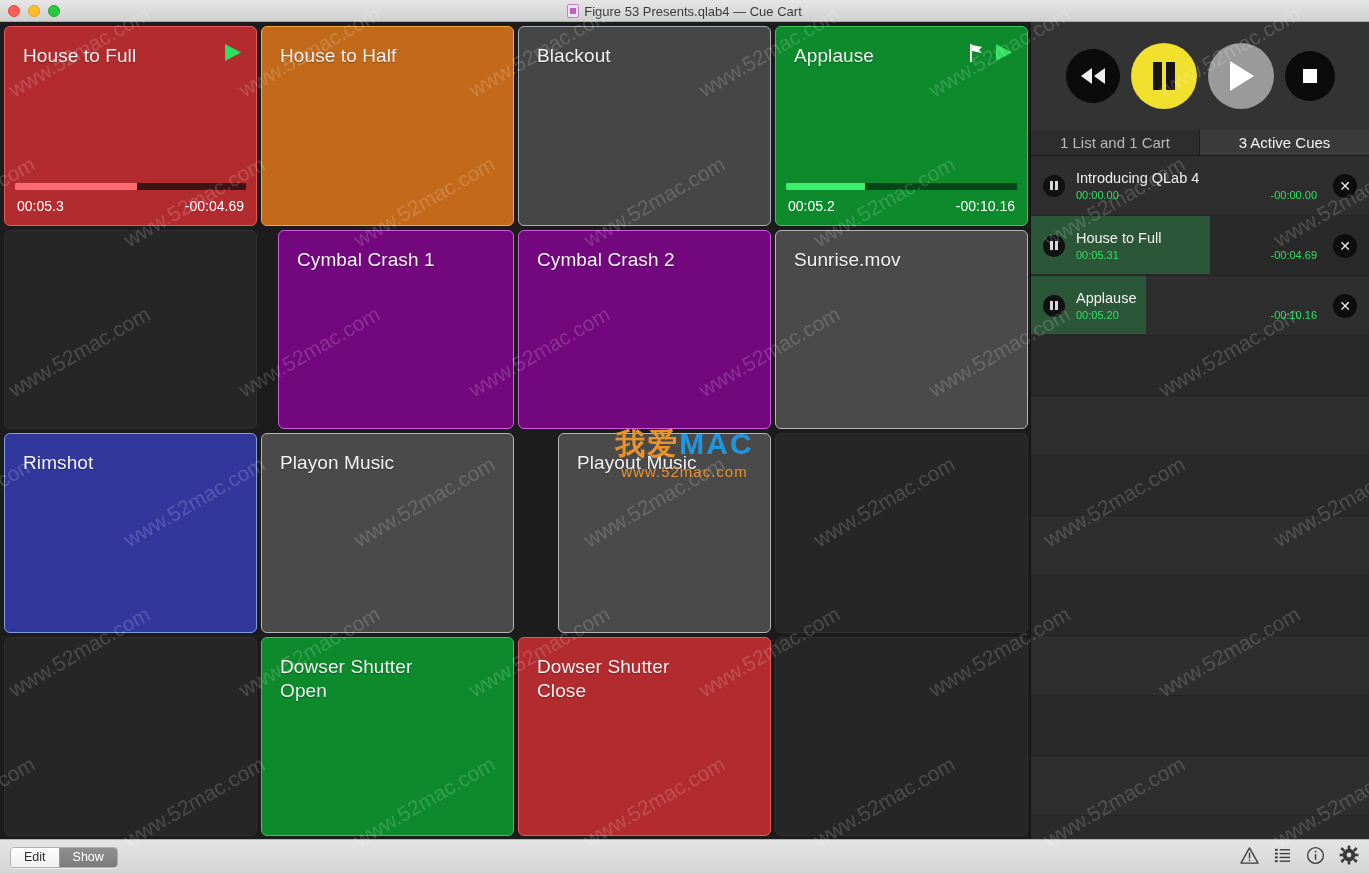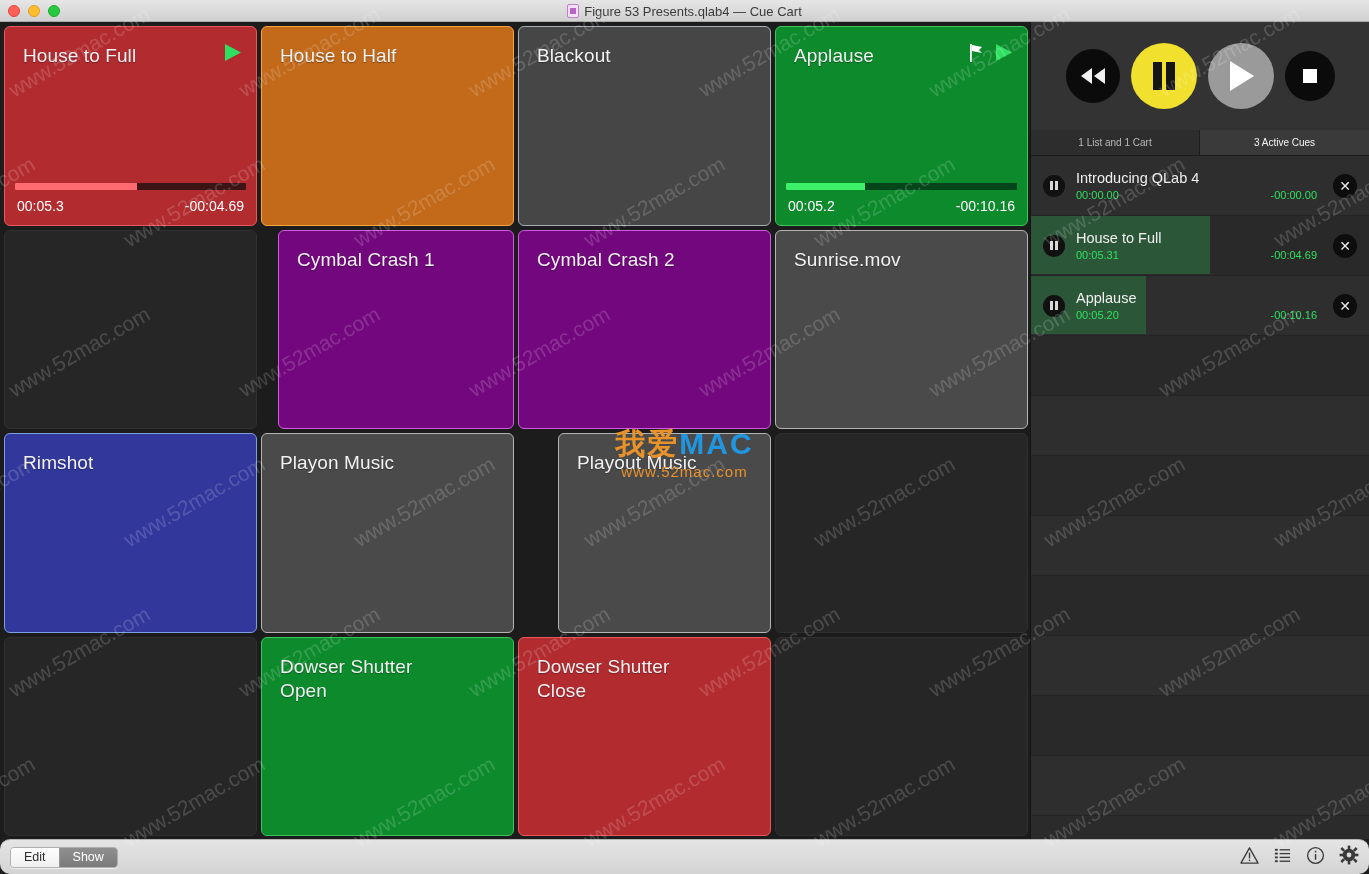--- a/index.html
+++ b/index.html
@@ -87,21 +87,21 @@
   }
   .tbtn { border-radius: 50%; display: flex; align-items: center; justify-content: center; cursor: pointer; }
   .tbtn.rew  { width: 54px; height: 54px; background: #0b0b0b; }
   .tbtn.pause{ width: 66px; height: 66px; background: #f2e02e; }
   .tbtn.play { width: 66px; height: 66px; background: #9a9a9a; }
   .tbtn.stop { width: 50px; height: 50px; background: #0b0b0b; }
 
   #tabs { display: flex; height: 26px; flex: 0 0 26px; background: #2f2f2f; }
   .tab {
     flex: 1 1 50%; display: flex; align-items: center; justify-content: center;
-    font-size: 10px; color: #d5d5d5; cursor: pointer;
+    font-size: 15px; color: #d5d5d5; cursor: pointer;
     border-bottom: 1px solid #1b1b1b;
   }
   .tab.inactive { background: #2d2d2d; color: #b9b9b9; border-right: 1px solid #1f1f1f; }
   .tab.active { background: #3a3a3a; color: #f4f4f4; }
 
   #cuelist { flex: 1 1 auto; overflow: hidden; position: relative; }
   .crow {
     position: relative; height: 60px; display: flex; align-items: center;
     border-bottom: 1px solid #242424; cursor: pointer;
   }
@@ -123,21 +123,21 @@
   }
   .filler-row { height: 60px; border-bottom: 1px solid #242424; }
   .filler-row.odd { background: #2e2e2e; }
   .filler-row.even { background: #292929; }
 
   
   #status {
     height: 35px; flex: 0 0 35px;
     background: linear-gradient(to bottom, #e4e4e4, #d4d4d4);
     border-top: 1px solid #b4b4b4;
-    display: flex; align-items: center; position: relative; padding: 0 10px; border-radius: 10px;
+    display: flex; align-items: center; position: relative; padding: 0 10px;
   }
   #seg {
     display: flex; border-radius: 4px; overflow: hidden;
     border: 1px solid #b0b0b0; height: 21px; box-shadow: 0 1px 0 rgba(255,255,255,.6);
   }
   .seg-btn {
     display: flex; align-items: center; justify-content: center;
     font-size: 12.5px; padding: 0 13px; cursor: pointer; height: 100%;
   }
   .seg-btn.off { background: linear-gradient(to bottom,#fdfdfd,#f0f0f0); color: #2c2c2c; }

